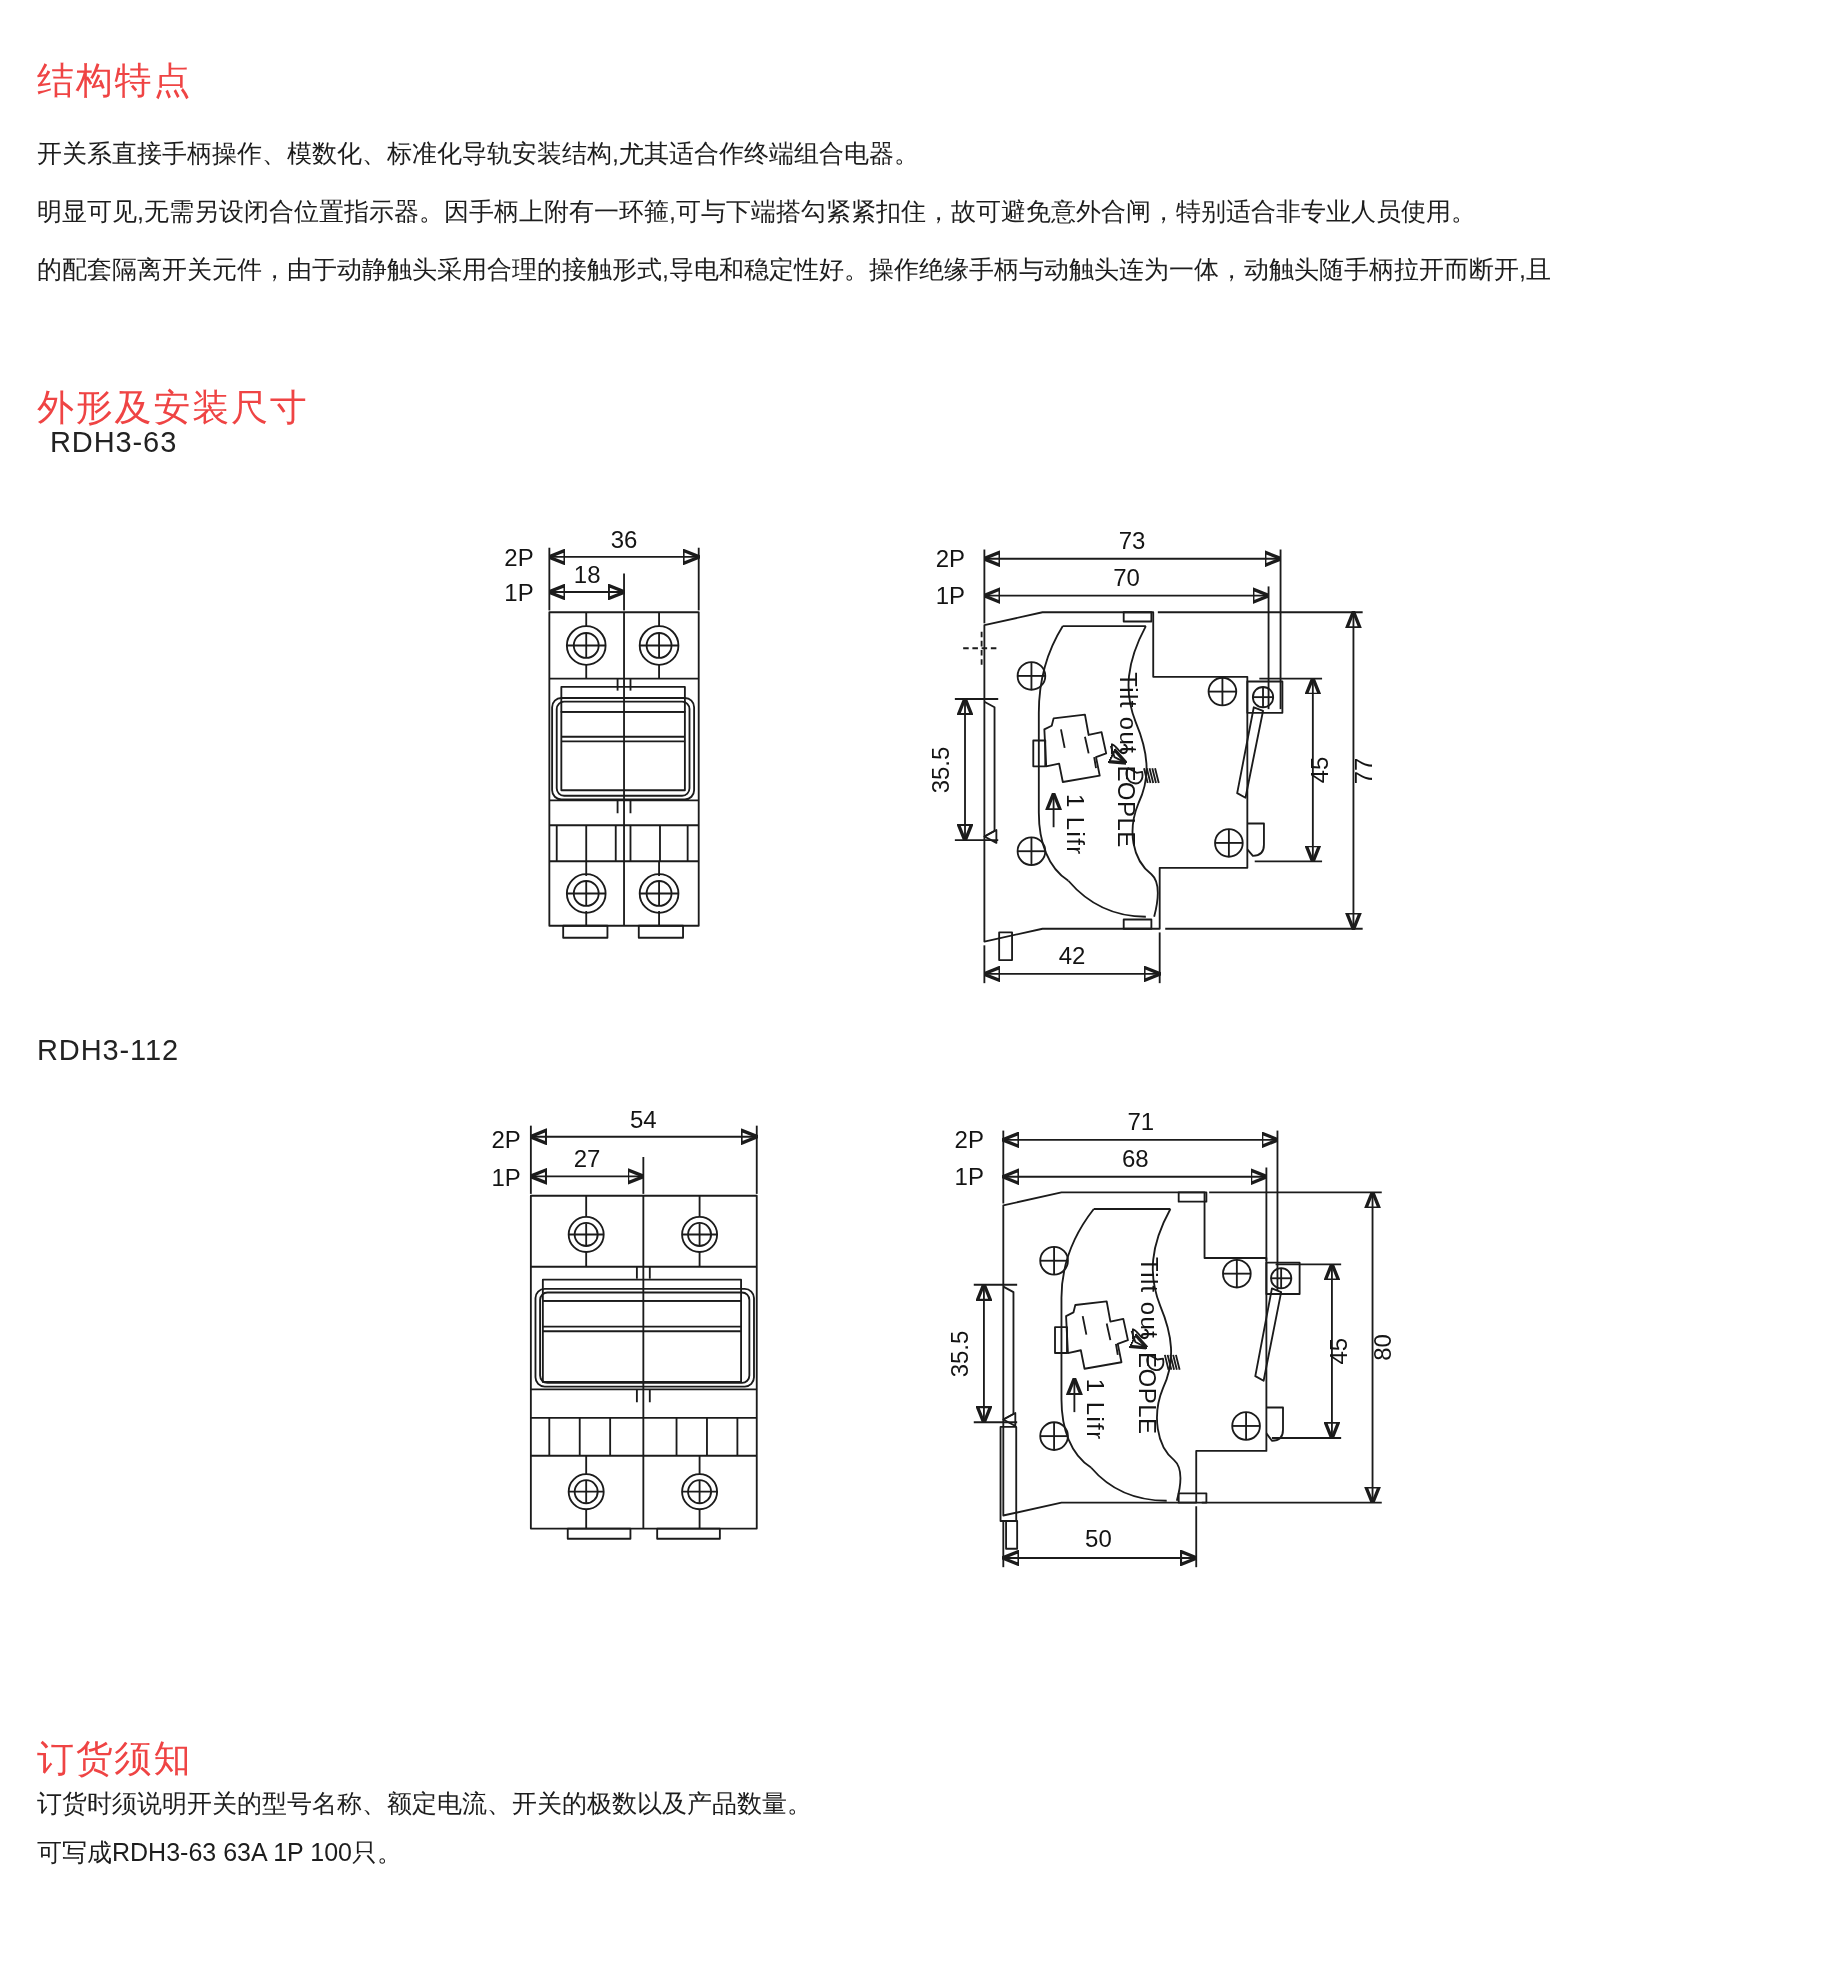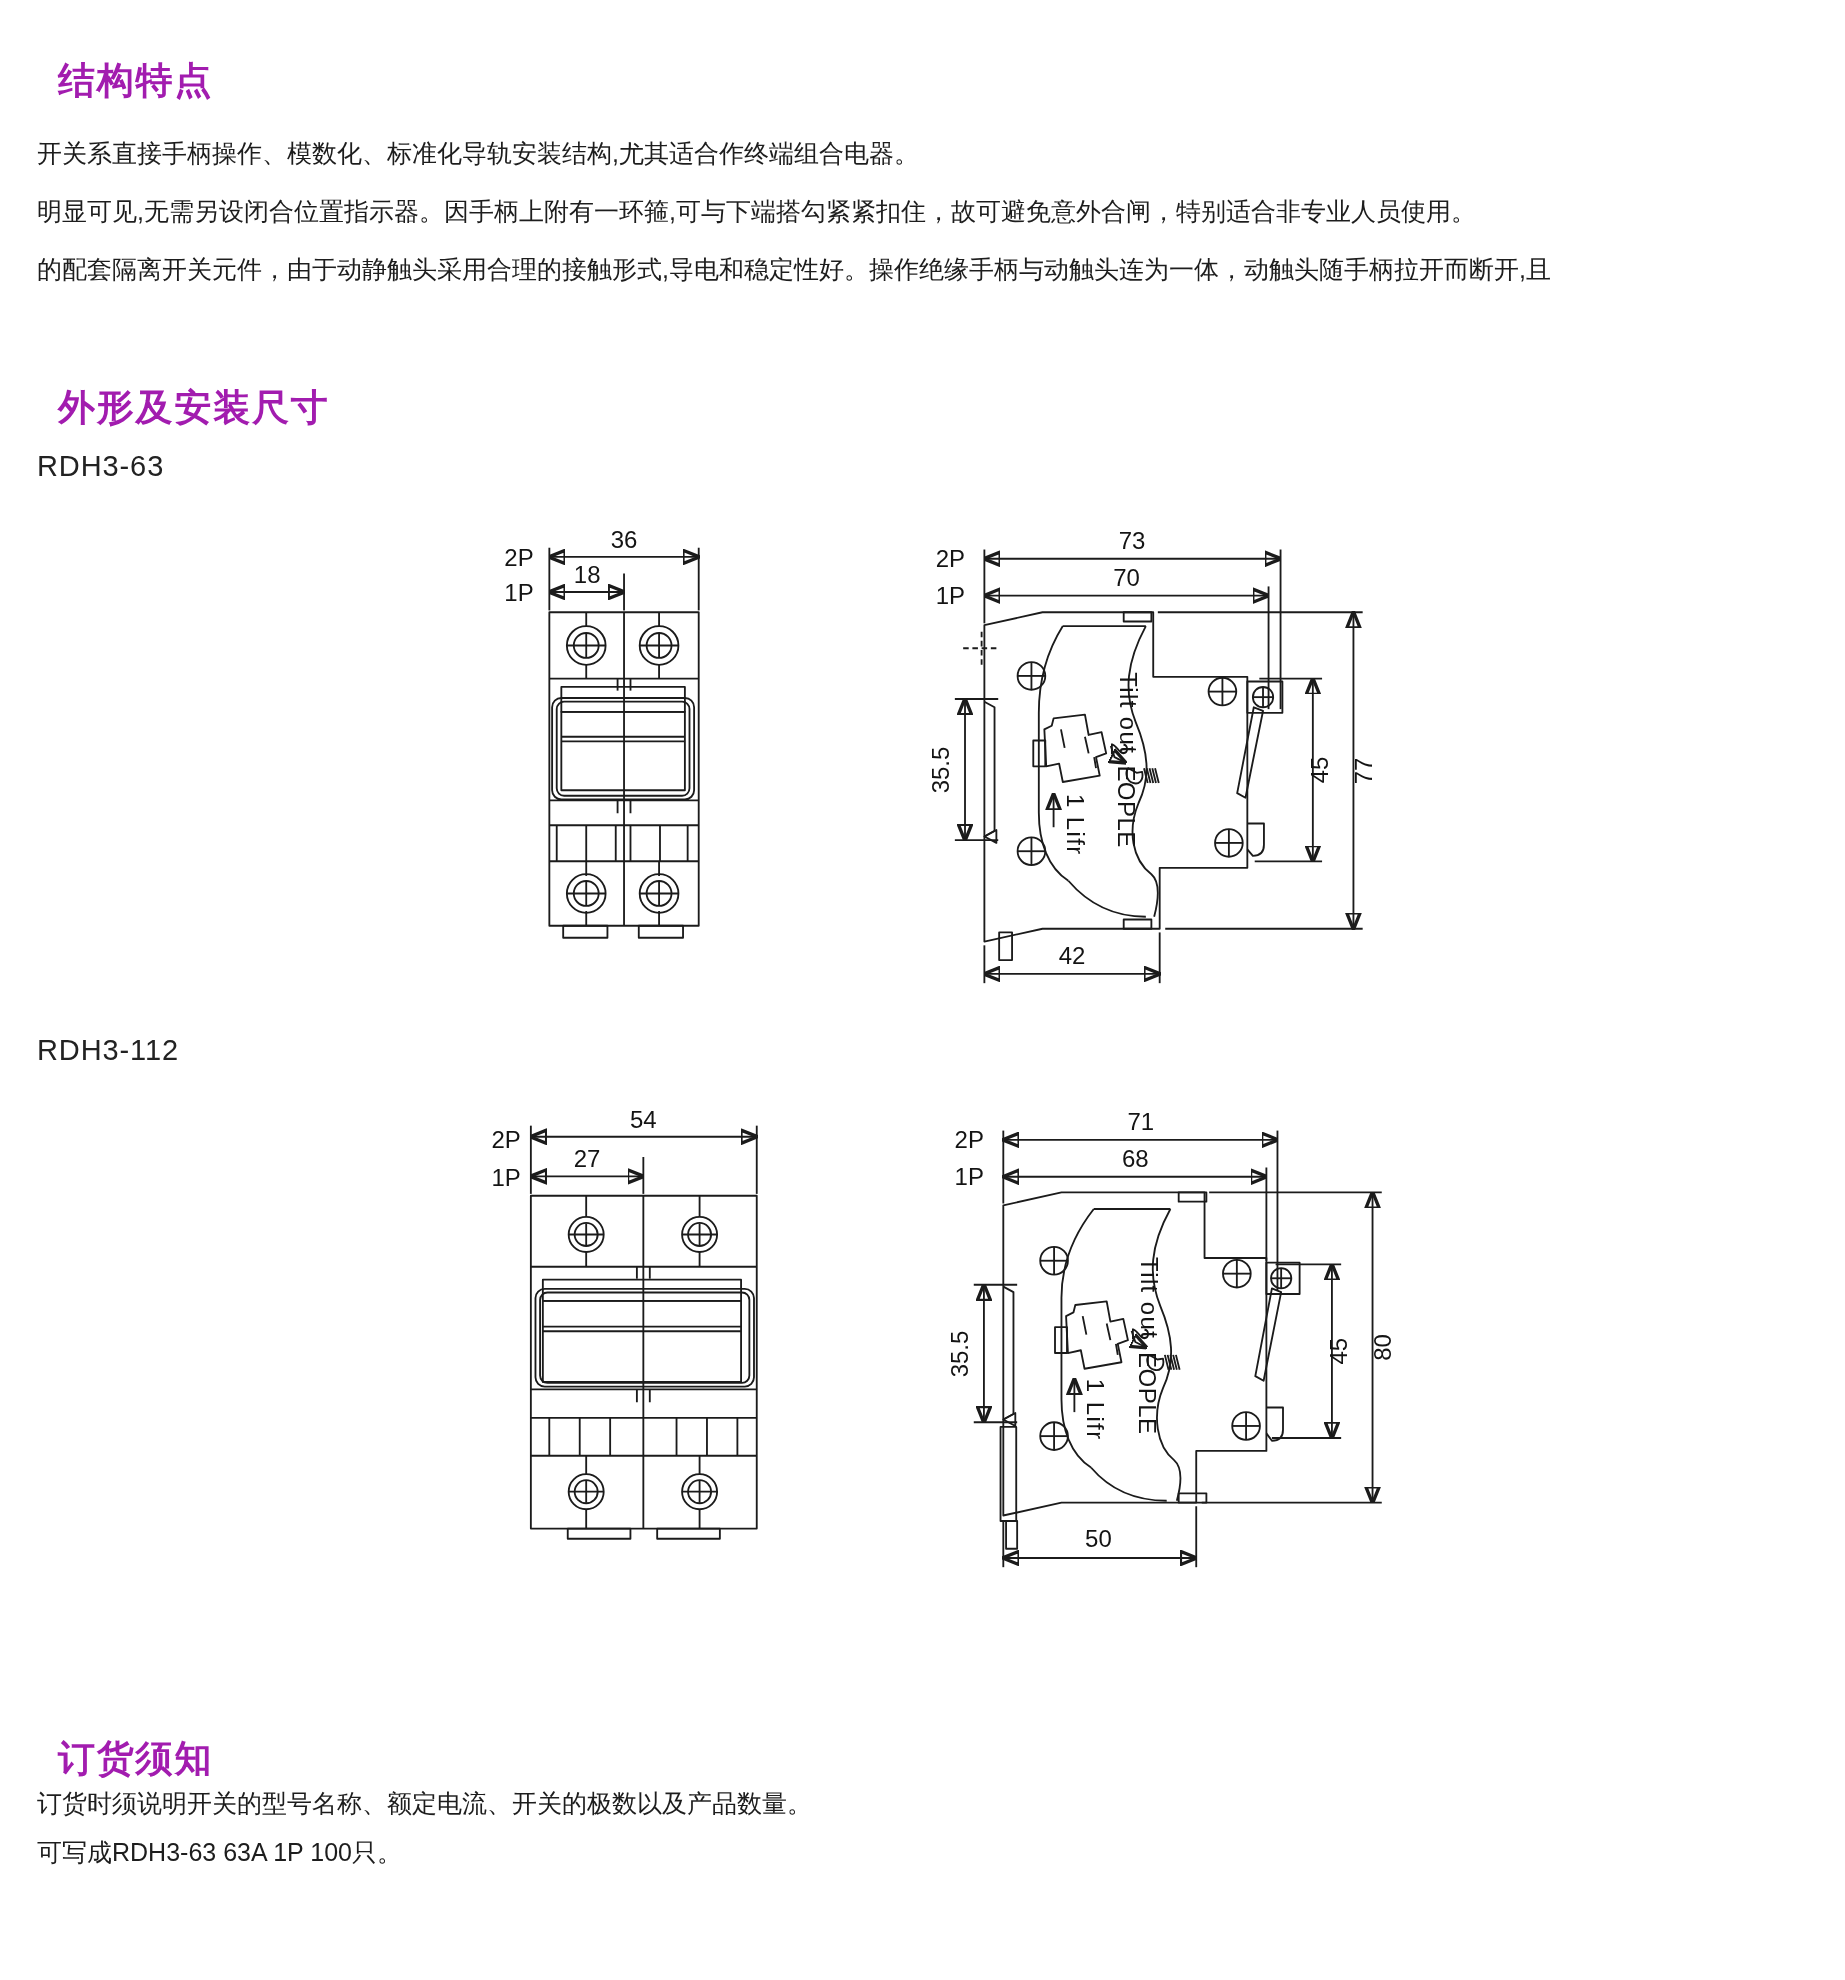--- a/index.html
+++ b/index.html
@@ -1,19 +1,19 @@
 <!DOCTYPE html>
 <html style="font-size:14.8px"><head>
 <meta charset="utf-8">
 <style>
   html,body{margin:0;padding:0;background:#ffffff;}
   .page{position:relative;width:1846px;height:1981px;background:#ffffff;overflow:hidden;
         font-family:"Liberation Sans","DejaVu Sans",sans-serif;}
-  .sec-title{position:absolute;left:37px;font-size:37px;line-height:44px;color:#a21caf;
-             font-weight:700;letter-spacing:1.8px;margin-left:21px;}
+  .sec-title{position:absolute;left:37px;font-size:37px;line-height:44px;color:#ef4444;
+             font-weight:400;letter-spacing:1.8px;}
   .model-name{position:absolute;left:37px;font-size:29px;color:#222;letter-spacing:0.9px;}
   .para{position:absolute;left:37px;width:1781px;color:#1d1d1d;font-size:25px;}
   .para .pline{white-space:pre;}
   .para-feat .pline{line-height:58px;}
   .para-ord .pline{line-height:49px;}
   .drw{position:absolute;}
   .drw line,.drw path,.drw rect,.drw circle,.drw polyline,.drw polygon{
       stroke:#1b1b1b;fill:none;stroke-width:2px;stroke-linejoin:round;}
   .w15{stroke-width:1.5px}.w25{stroke-width:2.5px}.w3{stroke-width:3px}.w45{stroke-width:4.5px}
   .dim{stroke-width:1.5px}
@@ -33,21 +33,21 @@
   <h2 class="sec-title" style="top:28px;">结构特点</h2>
 
   <div class="para para-feat" style="top:124px;">
     <div class="pline">开关系直接手柄操作、模数化、标准化导轨安装结构,尤其适合作终端组合电器。</div>
     <div class="pline">明显可见,无需另设闭合位置指示器。因手柄上附有一环箍,可与下端搭勾紧紧扣住，故可避免意外合闸，特别适合非专业人员使用。</div>
     <div class="pline">的配套隔离开关元件，由于动静触头采用合理的接触形式,导电和稳定性好。操作绝缘手柄与动触头连为一体，动触头随手柄拉开而断开,且</div>
   </div>
 
   <h2 class="sec-title" style="top:355px;">外形及安装尺寸</h2>
 
-  <div class="model-name" style="top:450px;">RDH3-63</div>
+  <div class="model-name" style="top:426px;margin-left:13px;">RDH3-63</div>
 
   <svg class="drw" style="left:480px;top:509px;" width="277" height="461" viewBox="0 0 300 500" xmlns="http://www.w3.org/2000/svg">
     <defs>
       <marker id="ar1" viewBox="0 0 10 10" refX="9.5" refY="5" markerWidth="9" markerHeight="9" orient="auto-start-reverse">
           <path d="M0,1L10,5L0,9z" class="fill"></path>
         </marker>
       <g id="f63s">
         <circle r="21" class="wfill w25"></circle>
           <circle r="13.5"></circle>
         <line x1="-21" y1="0" x2="21" y2="0"></line>

